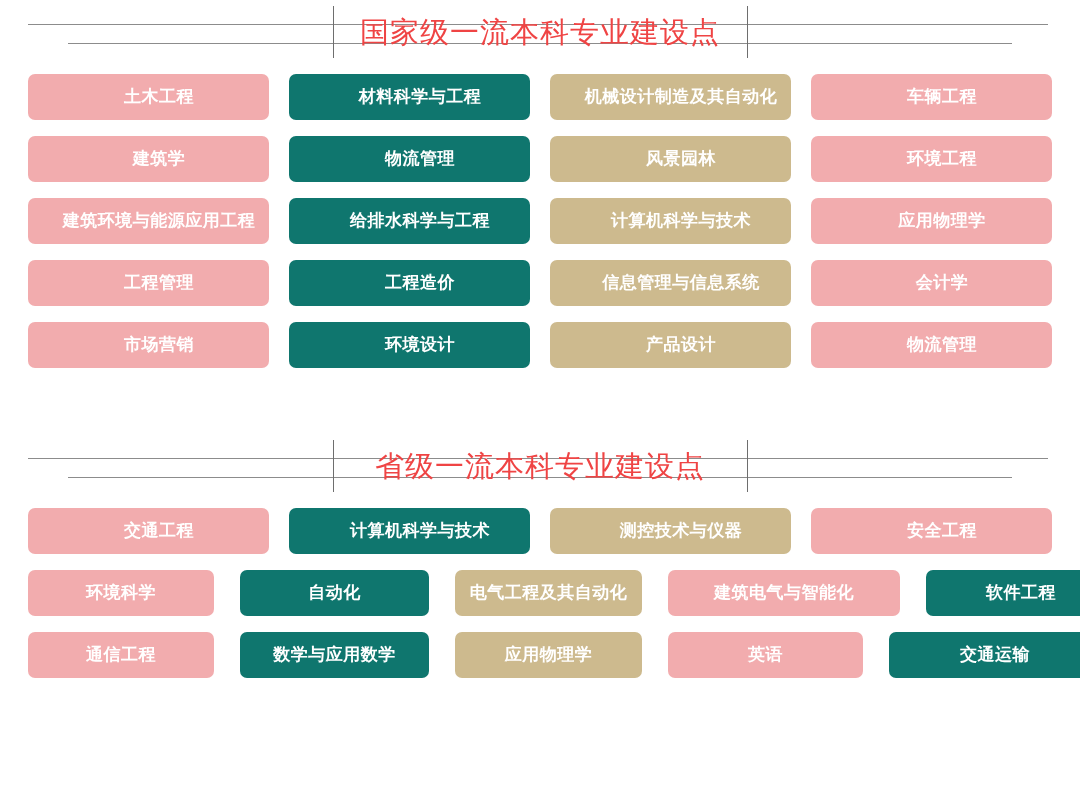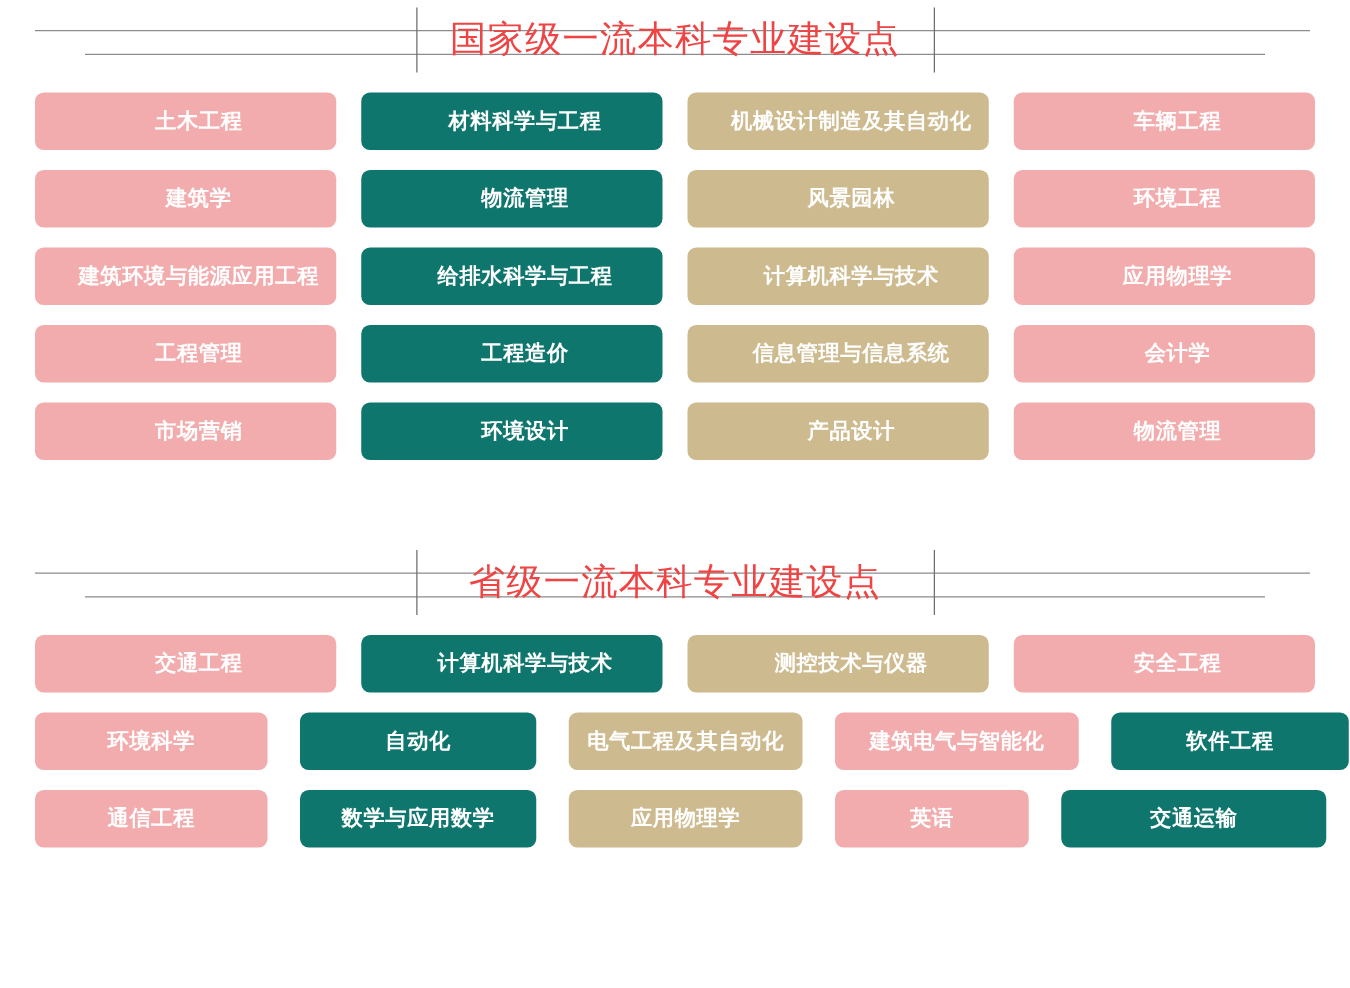--- a/index.html
+++ b/index.html
@@ -166,25 +166,25 @@
     <div class="row quad">
       <div class="pill pink">交通工程</div>
       <div class="pill orange">计算机科学与技术</div>
       <div class="pill tan">测控技术与仪器</div>
       <div class="pill pink">安全工程</div>
     </div>
     <div class="row gapped">
       <div class="pill pink" style="width: 186px; flex: 0 0 auto;">环境科学</div>
       <div class="pill orange" style="width: 189px; flex: 0 0 auto;">自动化</div>
       <div class="pill tan" style="width: 187px; flex: 0 0 auto;">电气工程及其自动化</div>
-      <div class="pill pink" style="width: 195px; flex: 0 0 auto;">建筑电气与智能化</div>
+      <div class="pill pink" style="width: 232px; flex: 0 0 auto;">建筑电气与智能化</div>
       <div class="pill orange" style="width: 190px; flex: 0 0 auto;">软件工程</div>
     </div>
     <div class="row gapped">
       <div class="pill pink" style="width: 186px; flex: 0 0 auto;">通信工程</div>
       <div class="pill orange" style="width: 189px; flex: 0 0 auto;">数学与应用数学</div>
       <div class="pill tan" style="width: 187px; flex: 0 0 auto;">应用物理学</div>
-      <div class="pill pink" style="width: 155px; flex: 0 0 auto;">英语</div>
+      <div class="pill pink" style="width: 195px; flex: 0 0 auto;">英语</div>
       <div class="pill orange" style="width: 212px; flex: 0 0 auto;">交通运输</div>
     </div>
   </div>
 
 </div>
 
 </body></html>

